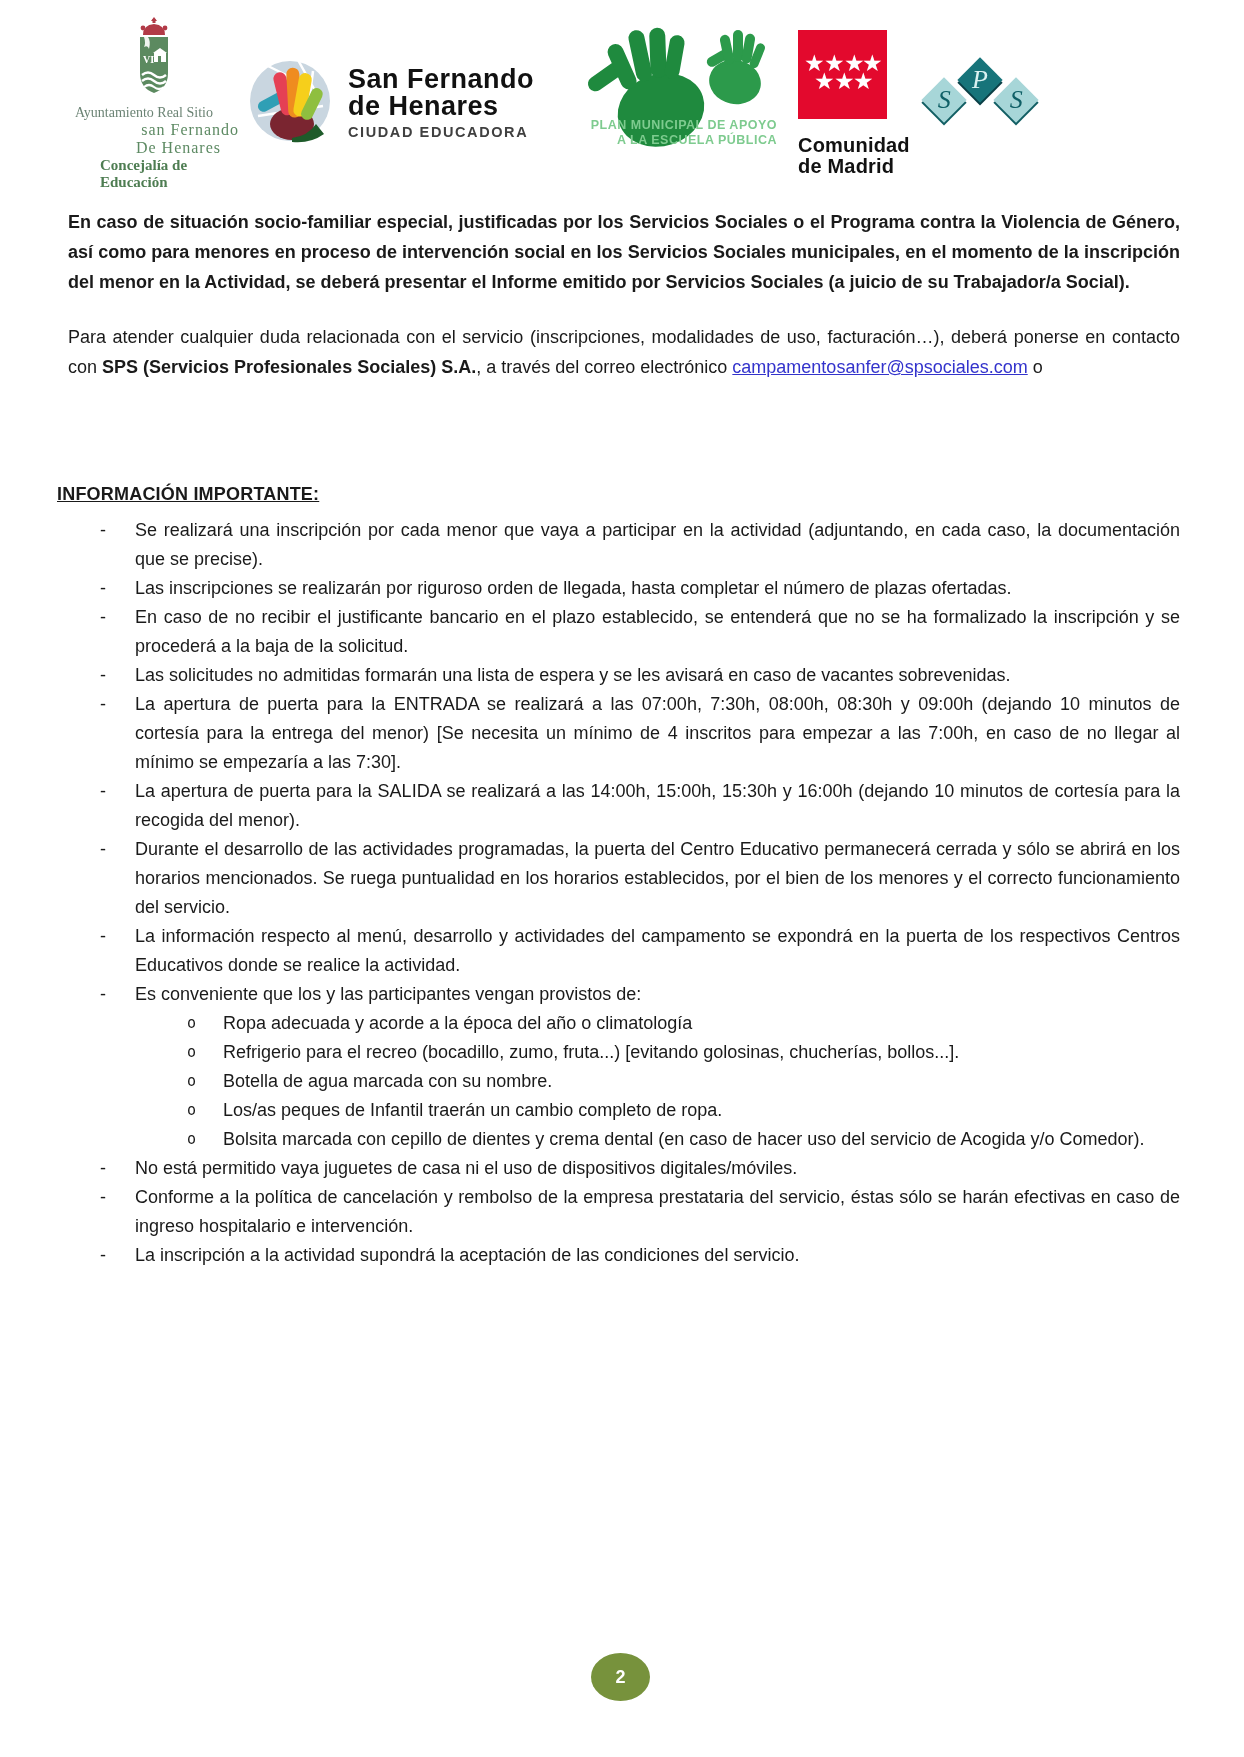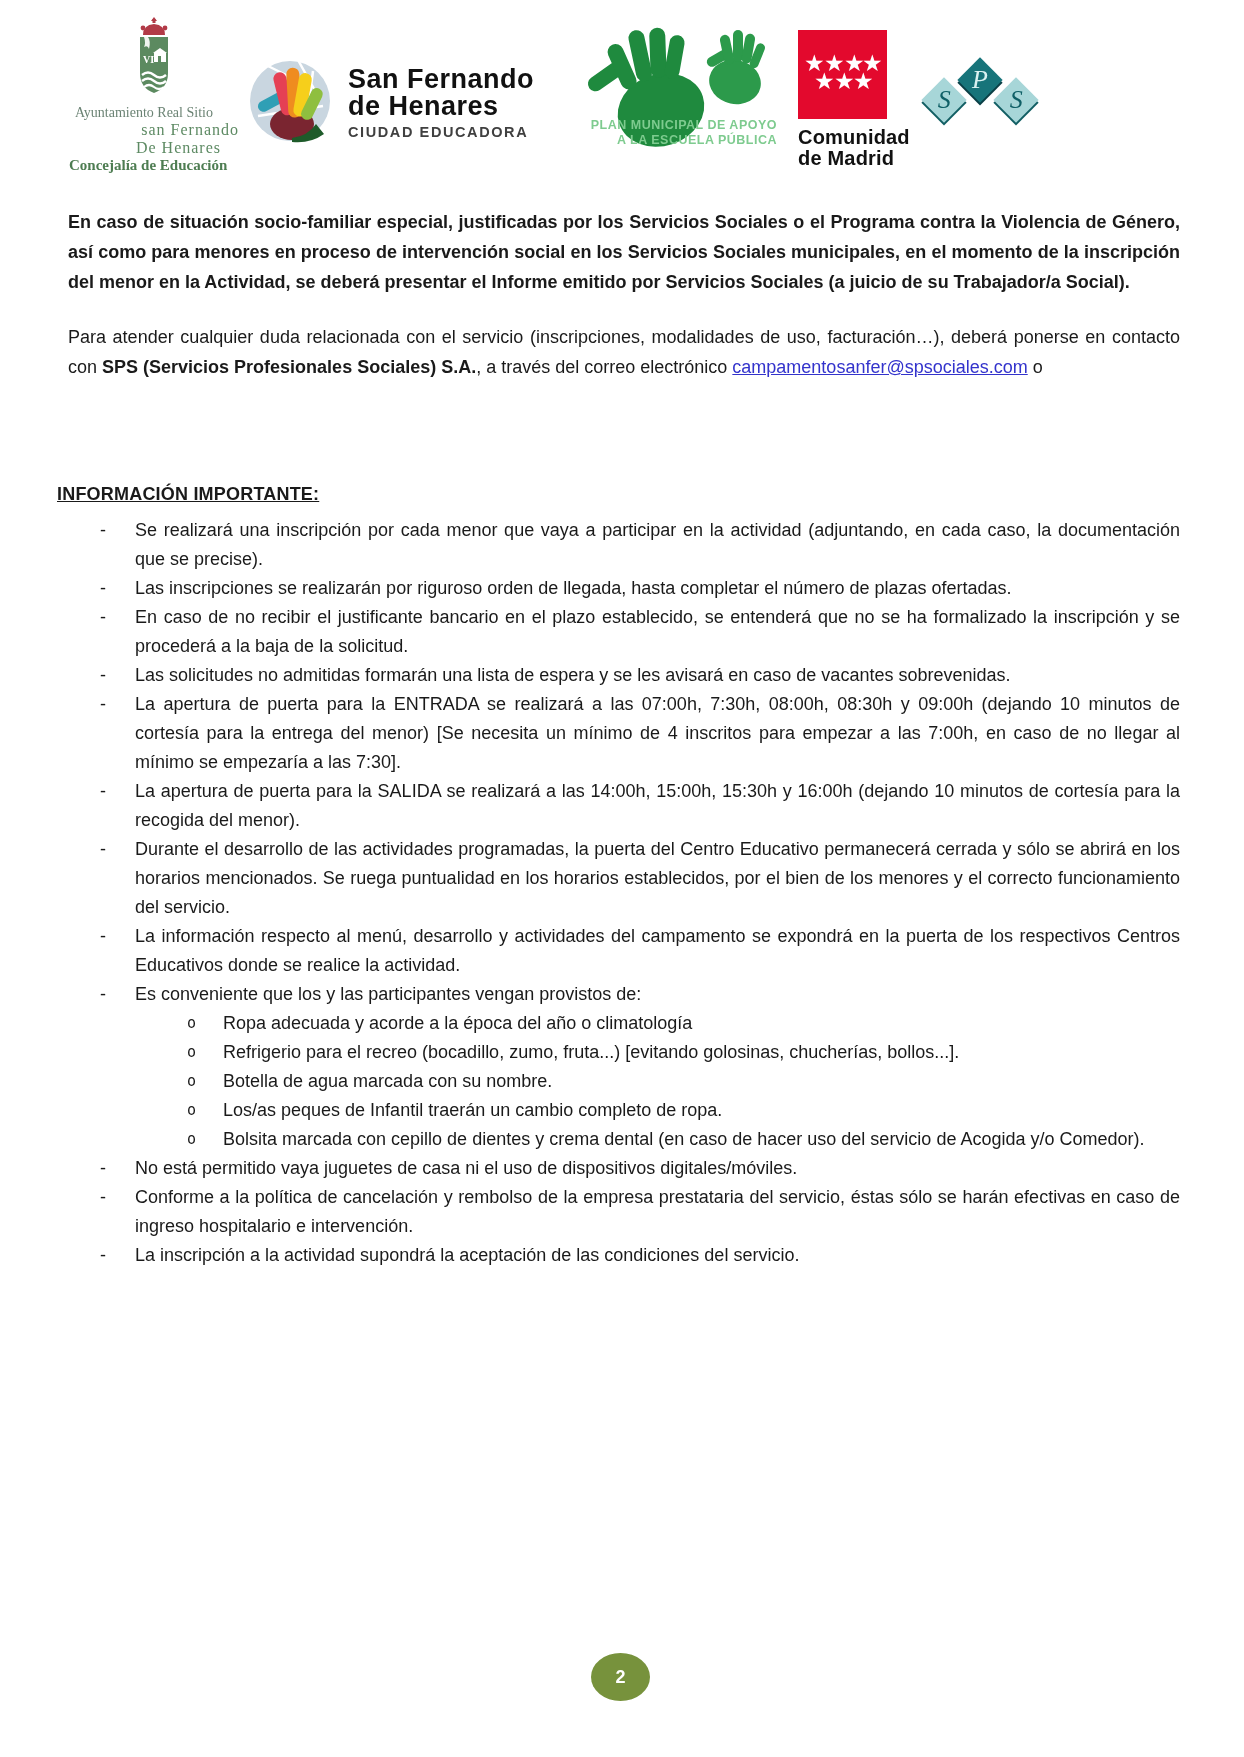--- a/index.html
+++ b/index.html
@@ -9,35 +9,35 @@
     margin:0 auto; color:#1a1a1a; overflow:hidden;padding-left:30px;
   }
 
   
   .logo { position:absolute; }
   .ayto { left:65px; top:15px; width:178px; height:148px; font-family:"Liberation Serif", serif; }
   .ayto .crest { display:block; margin:0 auto; }
   .ayto-l1 { font-size:14px; color:#6b8374; padding-left:10px; margin-top:2px; }
   .ayto-l2 { font-size:16px; color:#5d8a63; text-align:right; padding-right:4px; letter-spacing:1px; }
   .ayto-l3 { font-size:16px; color:#5d8a63; text-align:right; padding-right:22px; letter-spacing:1px; }
-  .ayto-l4 { font-size:15px; color:#4e7d52; font-weight:bold; padding-left:4px; }
+  .ayto-l4 { font-size:15px; color:#4e7d52; font-weight:bold; padding-left:4px;margin-left:31px; }
 
   .sanfer { left:248px; top:53px; width:315px; height:100px; display:flex; align-items:center; }
   .sanfer-text { margin-left:10px; }
   .sanfer-t1, .sanfer-t2 { font-size:27px; font-weight:bold; line-height:27px; color:#111; letter-spacing:0.5px; }
   .sanfer-t3 { font-size:14.5px; font-weight:bold; color:#404040; letter-spacing:1.6px; margin-top:4px; }
 
   .plan { left:583px; top:20px; width:198px; height:140px; }
   .plan svg { position:absolute; left:0; top:0; }
   .plan-text { position:absolute; right:4px; top:90px; text-align:right; color:#7ecb8f; font-size:12.5px; line-height:15px; letter-spacing:0.5px; font-weight:bold;margin-top:8px; }
 
   .madrid { left:798px; top:30px; width:102px; height:128px; }
   .madrid-flag { position:relative; width:89px; height:89px; background:#e3092d; }
   .madrid-flag .st { position:absolute; color:#ffffff; font-size:23px; line-height:23px; }
-  .madrid-t { font-size:20px; font-weight:bold; line-height:21px; color:#111; margin-top:8px; letter-spacing:0.2px; }
+  .madrid-t { font-size:20px; font-weight:bold; line-height:21px; color:#111; margin-top:16px; letter-spacing:0.2px; }
 
   .sps { left:918px; top:56px; width:124px; height:84px; }
   .dia { position:absolute; width:32px; height:32px; transform:rotate(45deg); display:flex; align-items:center; justify-content:center; }
   .dia span { transform:rotate(-45deg); font-family:"Liberation Serif", serif; font-style:italic; font-size:26px; line-height:26px; }
   .dia-l { left:10px; top:28px; background:#a7d6d8; box-shadow:2px 2px 0 #115e63; }
   .dia-m { left:46px; top:8px;  background:#17747a; box-shadow:2px 2px 0 #0a3f46; }
   .dia-r { left:82px; top:28px; background:#a7d6d8; box-shadow:2px 2px 0 #115e63; }
   .dia-l span, .dia-r span { color:#0f5f66; }
   .dia-m span { color:#d9f1f1; }
 

